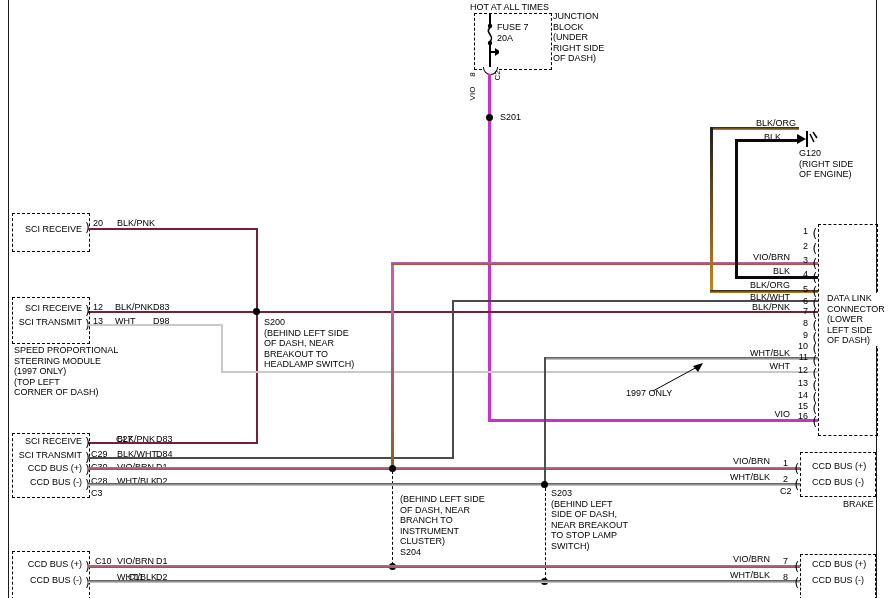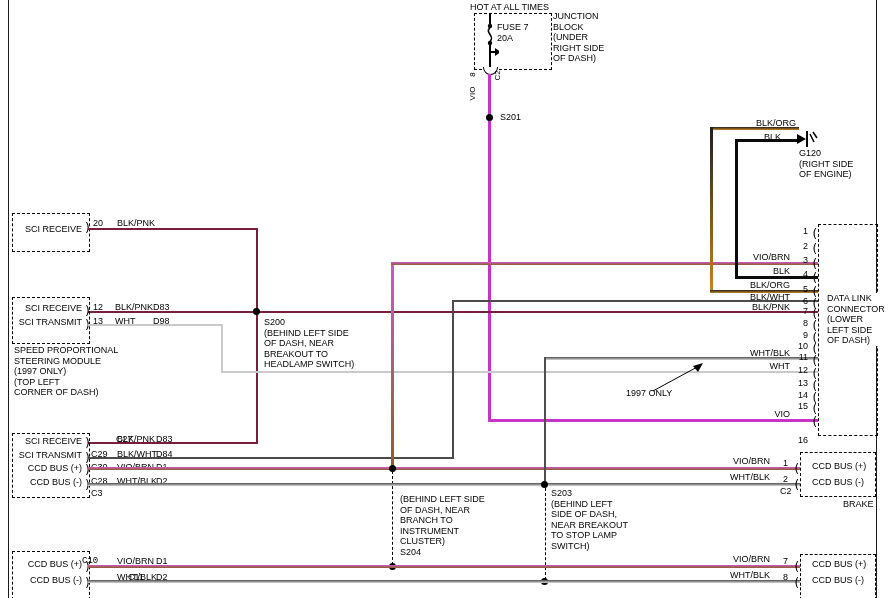--- a/index.html
+++ b/index.html
@@ -187,21 +187,21 @@
   <div class="t tr" style="left:792px;top:296px;width:16px;">6</div>
   <div class="t tr" style="left:792px;top:306px;width:16px;">7</div>
   <div class="t tr" style="left:792px;top:318px;width:16px;">8</div>
   <div class="t tr" style="left:792px;top:330px;width:16px;">9</div>
   <div class="t tr" style="left:792px;top:341px;width:16px;">10</div>
   <div class="t tr" style="left:792px;top:352px;width:16px;">11</div>
   <div class="t tr" style="left:792px;top:365px;width:16px;">12</div>
   <div class="t tr" style="left:792px;top:378px;width:16px;">13</div>
   <div class="t tr" style="left:792px;top:390px;width:16px;">14</div>
   <div class="t tr" style="left:792px;top:401px;width:16px;">15</div>
-  <div class="t tr" style="left:792px;top:411px;width:16px;margin-top:24px;">16</div>
+  <div class="t tr" style="left:792px;top:411px;width:16px;">16</div>
 
   <div class="arc" style="left:811px;top:228px;">(</div>
   <div class="arc" style="left:811px;top:243px;">(</div>
   <div class="arc" style="left:811px;top:258px;">(</div>
   <div class="arc" style="left:811px;top:272px;">(</div>
   <div class="arc" style="left:811px;top:286px;">(</div>
   <div class="arc" style="left:811px;top:298px;">(</div>
   <div class="arc" style="left:811px;top:308px;">(</div>
   <div class="arc" style="left:811px;top:320px;">(</div>
   <div class="arc" style="left:811px;top:332px;">(</div>
@@ -238,21 +238,21 @@
   <div class="t tr" style="left:700px;top:472px;width:70px;">WHT/BLK</div>
   <div class="t tr" style="left:774px;top:474px;width:14px;">2</div>
   <div class="t" style="left:780px;top:486px;">C2</div>
   <div class="t" style="left:843px;top:499px;">BRAKE</div>
 
   <div class="box" style="left:12px;top:551px;width:76px;height:47px;"></div>
   <div class="t tr" style="left:16px;top:559px;width:66px;">CCD BUS (+)</div>
   <div class="t tr" style="left:16px;top:575px;width:66px;">CCD BUS (-)</div>
   <div class="arc" style="left:84px;top:561px;">)</div>
   <div class="arc" style="left:84px;top:577px;">)</div>
-  <div class="t" style="left:82px;top:556px;font-family:Liberation Mono, monospace;">C10</div>
+  <div class="t" style="left:95px;top:556px;">C10</div>
   <div class="t" style="left:117px;top:556px;">VIO/BRN</div>
   <div class="t" style="left:156px;top:556px;">D1</div>
   <div class="t" style="left:101px;top:572px;margin-left:27px;">C11</div>
   <div class="t" style="left:117px;top:572px;">WHT/BLK</div>
   <div class="t" style="left:156px;top:572px;">D2</div>
 
   <div class="w g-viobrn" style="left:88px;top:565px;width:712px;height:3px;"></div>
   <div class="w g-whtblk" style="left:88px;top:580px;width:712px;height:3px;"></div>
 
   <div class="box" style="left:800px;top:554px;width:74px;height:44px;"></div>

